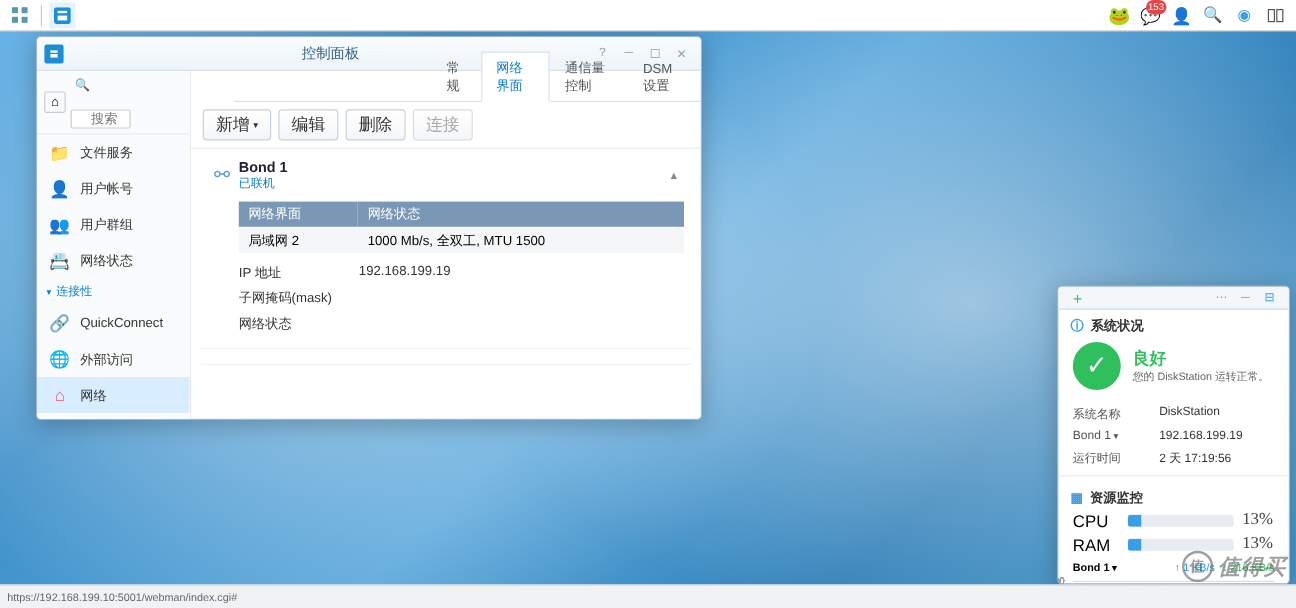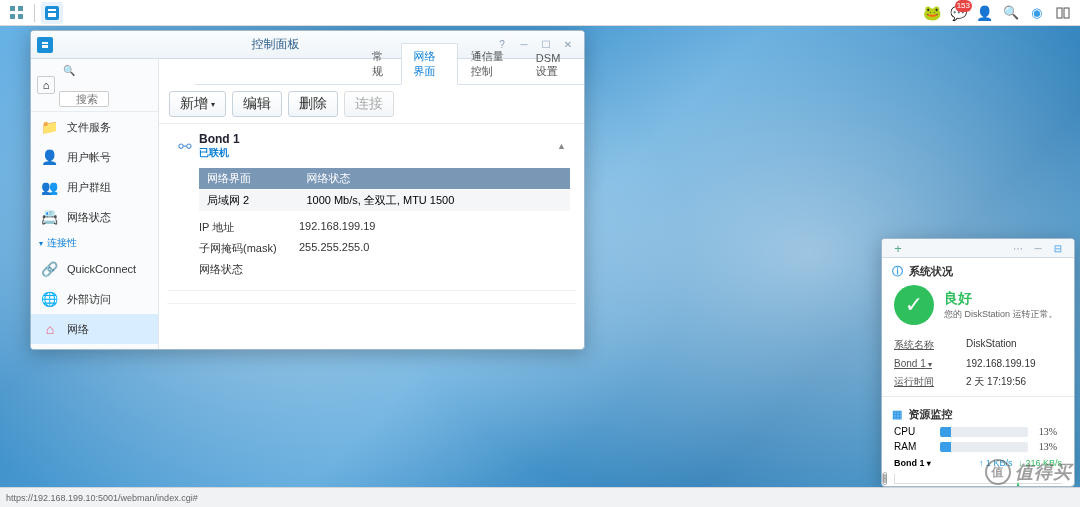--- a/index.html
+++ b/index.html
@@ -43,44 +43,44 @@
 .content { flex: 1; display: flex; flex-direction: column; overflow: hidden; }
 .toolbar { padding: 6px 10px; border-bottom: 1px solid #e8ecf0; display: flex; gap: 6px; }
 .tbtn { font-size: 14px; padding: 3px 10px; border: 1px solid #c8d2dc; border-radius: 3px; background: linear-gradient(#fff,#f3f6f9); cursor: pointer; color:#333; display:flex; align-items:center; gap:3px;}
 .tbtn.disabled { color: #aaa; border-color:#ddd; }
 
 .iface-list { flex:1; overflow-y:auto; padding: 2px 8px; }
 .iface { border-bottom: 1px solid #eef2f5; }
 .iface-head { display:flex; align-items:center; padding: 6px 4px; cursor:pointer; }
 .iface-ico { width:28px; display:flex; justify-content:center; color:#5f9bd4; font-size:16px;}
 .iface-title { font-size:12px; font-weight:bold; color:#223; }
-.iface-sub { font-size:10px; color:#0a7fd8;font-weight:bold; }
+.iface-sub { font-size:10px; color:#0a7fd8; }
 .iface-chev { margin-left:auto; color:#888; font-size:9px; padding-right:6px; }
 .iface-detail { padding: 2px 6px 10px 32px; font-size:11px; }
 .net-table { width:100%; border-collapse:collapse; font-size:11px; margin-bottom:6px;}
 .net-table th { background:#7a97b5; color:#fff; font-weight:normal; text-align:left; padding:3px 8px; }
 .net-table td { padding:3px 8px; background:#f4f6f8; border-top:1px solid #fff;}
 .kv { display:flex; padding:3px 0; font-size:11px; color:#333;}
 .kv-k { width:100px; color:#333; }
 .kv-v { flex:1; color:#333;}
 .kv-v .warn { color:#e44; }
 
 
 .widget { top: 238px; right: 5px; width: 194px; bottom: 20px; }
 .widget .titlebar { height: 22px; background:#f4f7fa; }
 .w-section-head { display:flex; align-items:center; gap:6px; padding:6px 10px 2px; font-size:11px; font-weight:bold; color:#333; }
 .w-health { display:flex; align-items:center; gap:10px; padding:4px 12px 10px;}
 .w-health-ico { width:40px; height:40px; border-radius:50%; background:#2fbf5d; display:flex; align-items:center; justify-content:center; color:#fff; font-size:22px;}
 .w-health-txt .g { color:#2fbf5d; font-size:14px; font-weight:bold; }
 .w-health-txt .s { font-size:9px; color:#666; }
 .w-kv { display:flex; padding:3px 12px; font-size:10px; color:#333;}
-.w-kv-k { width:72px; color:#555;text-decoration:underline;}
+.w-kv-k { width:72px; color:#555;}
 .w-kv-v { flex:1; color:#333;}
 .w-hr { border:none; border-top:1px solid #e6ebf0; margin:4px 0;}
-.w-bar-row { display:flex; align-items:center; padding:2px 12px; font-size:10px;}
+.w-bar-row { display:flex; align-items:center; padding:2px 12px; font-size:14px;}
 .w-bar-label { width:40px; }
 .w-bar { flex:1; height:10px; background:#e8ecf0; border-radius:2px; margin:0 6px; overflow:hidden;}
 .w-bar-fill { height:100%; background:#3a9de8;}
 .w-bar-val { width:28px; text-align:center; color:#444;font-family:Liberation Serif, serif;}
 .w-net-row { display:flex; align-items:center; padding:4px 12px; font-size:9px; gap:6px;}
 .up { color:#2a9cd8;} .dn{ color:#2fbf5d;}
 .w-chart { height:48px; margin:2px 12px; position:relative; border-left:1px solid #ddd; border-bottom:1px solid #ddd;}
 .w-chart svg { position:absolute; inset:0; }
 .y-tick { position:absolute; left:-30px; font-size:8px; color:#999; transform:translateY(-50%);}
 
@@ -251,21 +251,20 @@
                     <td>1000 Mb/s, 全双工, MTU 1500</td>
                   </tr>
                 </tbody>
               </table>
               <div class="kv">
                 <div class="kv-k">IP 地址</div>
                 <div class="kv-v">192.168.199.19</div>
               </div>
               <div class="kv">
                 <div class="kv-k">子网掩码(mask)</div>
-                <div class="kv-v">255.255.255.0</div>
               </div>
               <div class="kv">
                 <div class="kv-k">网络状态</div>
               </div>
             </div>
           </div>
           <div class="iface">
     <div class="iface-head">
       
       

